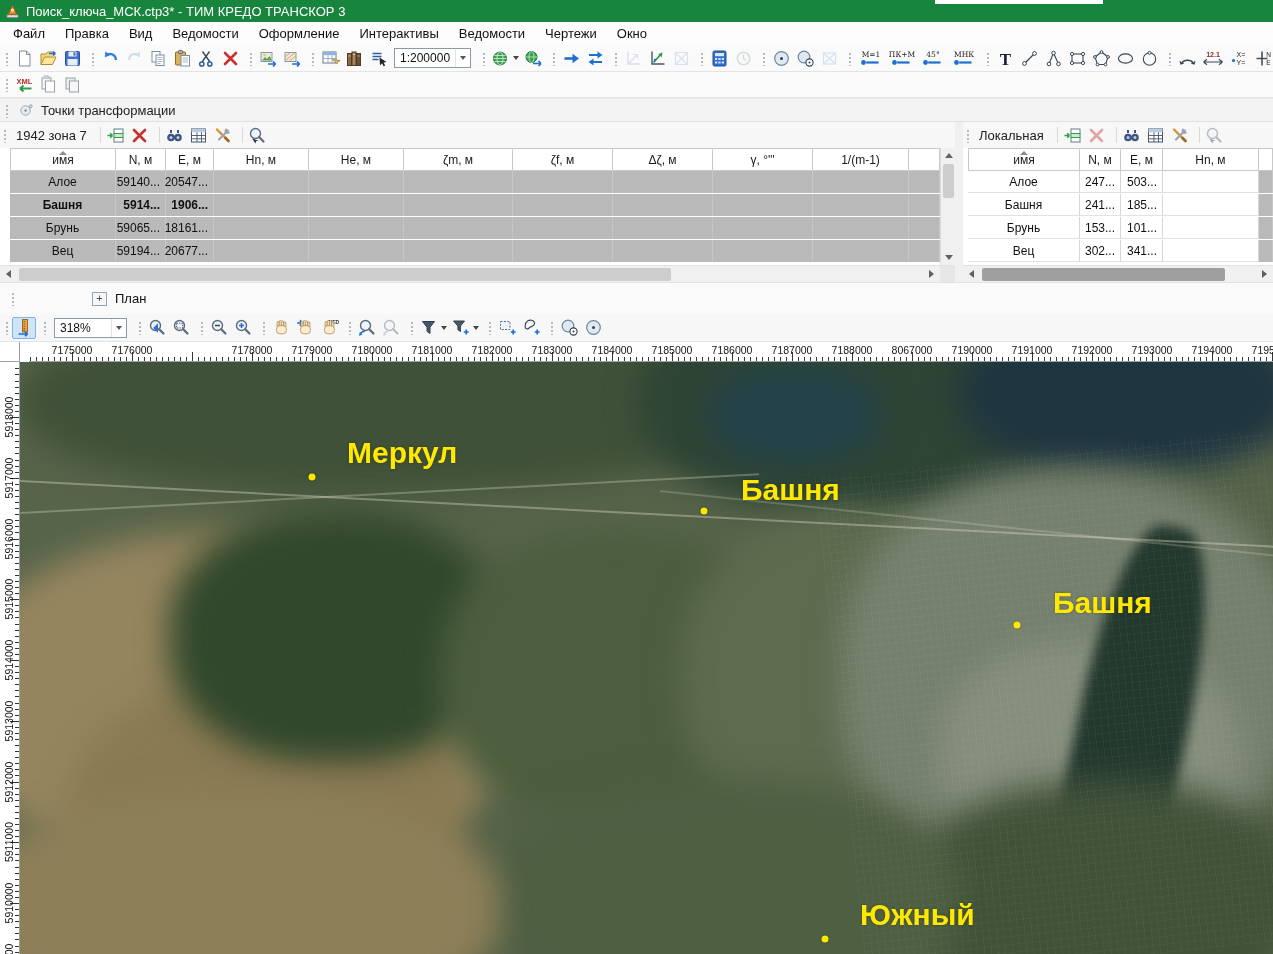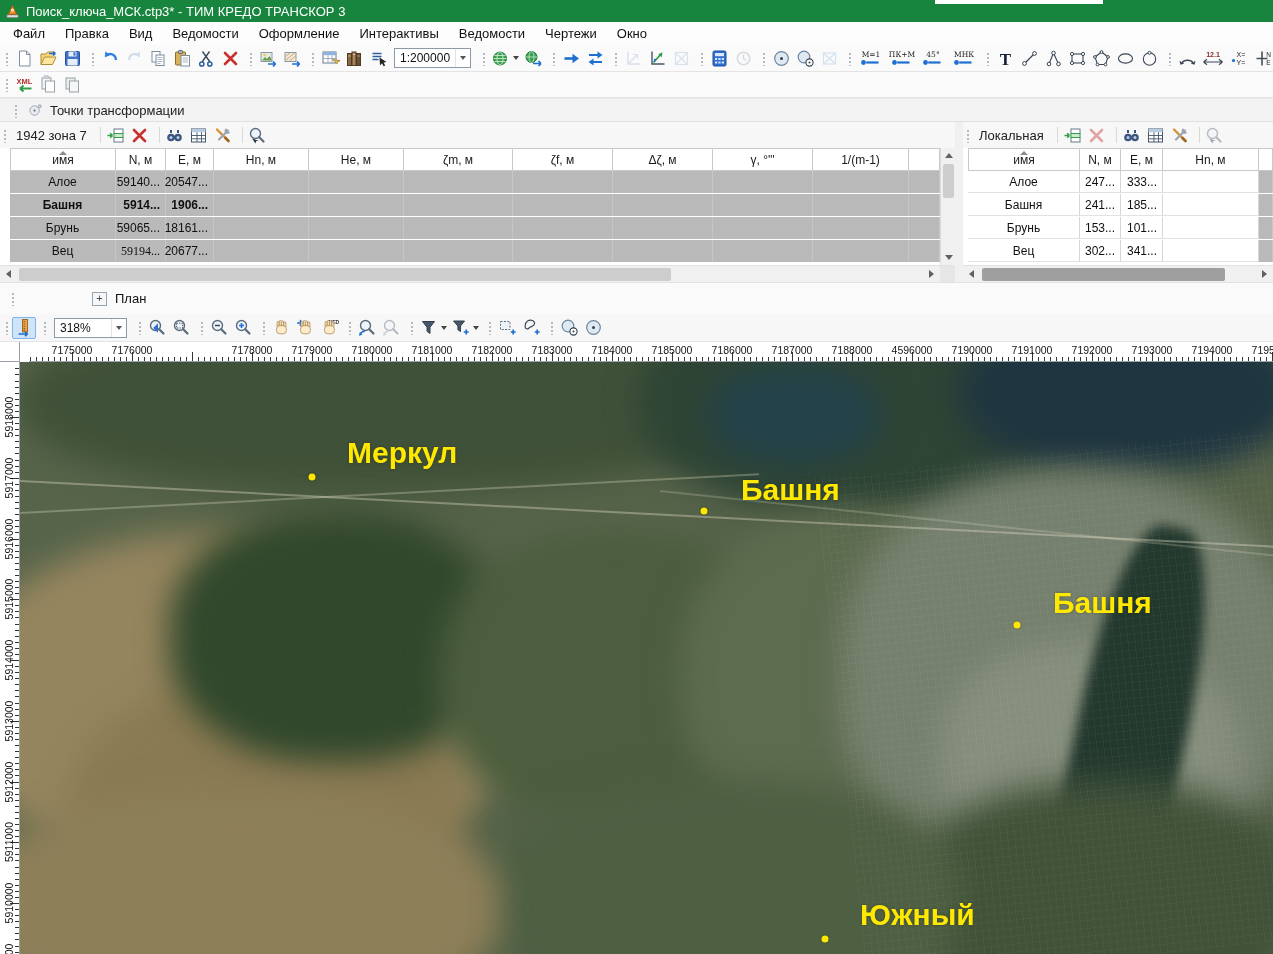--- a/index.html
+++ b/index.html
@@ -17,21 +17,21 @@
 .grip{width:5px;height:15px;margin:0 3px 0 2px;background-image:radial-gradient(circle,#b2bac4 1px,transparent 1.4px);background-size:4px 4px;background-position:1px 1px;}
 .tsep{width:1px;height:16px;background:#d9d9d9;margin:0 3px;}
 .tb-btn{min-width:24px;height:22px;display:inline-flex;align-items:center;justify-content:center;border:1px solid transparent;border-radius:2px;padding:0 1px;}
 .tb-btn.disabled{opacity:.42;}
 .tb-btn.active{background:#cfe4f8;border-color:#7fb4e8;}
 .caret{width:0;height:0;border-left:3.5px solid transparent;border-right:3.5px solid transparent;border-top:4px solid #444;margin-left:3px;}
 .combo{height:20px;background:#fff;border:1px solid #8a9aa8;display:inline-flex;align-items:center;margin:0 4px;font-size:12px;}
 .combo-text{padding:0 5px;min-width:56px;color:#111;}
 .combo-caret{width:15px;height:100%;display:flex;align-items:center;justify-content:center;border-left:1px solid #e0e4e8;}
 .combo-caret::before{content:"";border-left:3.5px solid transparent;border-right:3.5px solid transparent;border-top:4px solid #555;}
-.panel-header{height:24px;background:#f3f3f3;border-bottom:1px solid #e0e0e0;border-top:1px solid #e9e9e9;display:flex;align-items:center;gap:7px;padding-left:11px;font-size:13px;color:#222;}
+.panel-header{height:24px;background:#f3f3f3;border-bottom:1px solid #e0e0e0;border-top:1px solid #e9e9e9;display:flex;align-items:center;gap:7px;padding-left:2px;font-size:13px;color:#222;}
 .tables-row{height:160px;display:flex;background:#f0f0f0;}
 .pane{background:#f7f7f7;}
 .pane.left{width:955px;}
 .pane.right{width:310px;}
 .splitter{width:8px;background:#f0f0f0;}
 .pane-toolbar{height:26px;display:flex;align-items:center;font-size:13px;color:#222;}
 .pane-label{padding:0 8px 0 6px;white-space:nowrap;}
 .tb-host{display:flex;align-items:center;height:100%;}
 .grid{position:relative;height:117px;background:#fff;overflow:hidden;}
 .tr{display:flex;}
@@ -614,21 +614,21 @@
           <span class="td gray" style="width: 109px;"></span>
           <span class="td gray" style="width: 100px;"></span>
           <span class="td gray" style="width: 100px;"></span>
           <span class="td gray" style="width: 100px;"></span>
           <span class="td gray" style="width: 96px;"></span>
           <span class="td gray" style="width: 31px;"></span>
         </div>
         <div class="tr data">
           <span class="gut" style="width: 10px; height: 22px;"></span>
           <span class="td gray" style="width: 106px;">Вец</span>
-          <span class="td gray num" style="width: 50px; font-family: Liberation Serif, serif;">59194...</span>
+          <span class="td gray num" style="width: 50px;">59194...</span>
           <span class="td gray num" style="width: 48px;">20677...</span>
           <span class="td gray" style="width: 95px;"></span>
           <span class="td gray" style="width: 95px;"></span>
           <span class="td gray" style="width: 109px;"></span>
           <span class="td gray" style="width: 100px;"></span>
           <span class="td gray" style="width: 100px;"></span>
           <span class="td gray" style="width: 100px;"></span>
           <span class="td gray" style="width: 96px;"></span>
           <span class="td gray" style="width: 31px;"></span>
         </div>
@@ -732,21 +732,21 @@
           </span>
           <span class="th" style="width: 96px;">
             <span>Hn, м</span>
           </span>
           <span class="th" style="width: 14px;"></span>
         </div>
         <div class="tr data">
           <span class="gut" style="width: 5px; height: 22px;"></span>
           <span class="td white" style="width: 112px;">Алое</span>
           <span class="td white num" style="width: 41px;">247...</span>
-          <span class="td white num" style="width: 42px;">333...</span>
+          <span class="td white num" style="width: 42px;">503...</span>
           <span class="td white" style="width: 96px;"></span>
           <span class="td gray" style="width: 14px;"></span>
         </div>
         <div class="tr data">
           <span class="gut" style="width: 5px; height: 22px;"></span>
           <span class="td white" style="width: 112px;">Башня</span>
           <span class="td white num" style="width: 41px;">241...</span>
           <span class="td white num" style="width: 42px;">185...</span>
           <span class="td white" style="width: 96px;"></span>
           <span class="td gray" style="width: 14px;"></span>
@@ -1167,21 +1167,21 @@
       <span class="rt-label" style="left: 283px;">7179000</span>
       <span class="rt-label" style="left: 343px;">7180000</span>
       <span class="rt-label" style="left: 403px;">7181000</span>
       <span class="rt-label" style="left: 463px;">7182000</span>
       <span class="rt-label" style="left: 523px;">7183000</span>
       <span class="rt-label" style="left: 583px;">7184000</span>
       <span class="rt-label" style="left: 643px;">7185000</span>
       <span class="rt-label" style="left: 703px;">7186000</span>
       <span class="rt-label" style="left: 763px;">7187000</span>
       <span class="rt-label" style="left: 823px;">7188000</span>
-      <span class="rt-label" style="left: 883px;">4596000</span>
+      <span class="rt-label" style="left: 883px;">8067000</span>
       <span class="rt-label" style="left: 943px;">7190000</span>
       <span class="rt-label" style="left: 1003px;">7191000</span>
       <span class="rt-label" style="left: 1063px;">7192000</span>
       <span class="rt-label" style="left: 1123px;">7193000</span>
       <span class="rt-label" style="left: 1183px;">7194000</span>
       <span class="rt-label" style="left: 1243px;">7195000</span>
     </div>
   <div class="ruler-left" id="ruler-left">
       <span class="rl-tick" style="top: 6.4px; width: 4px;"></span>
       <span class="rl-tick" style="top: 12.475px; width: 4px;"></span>

